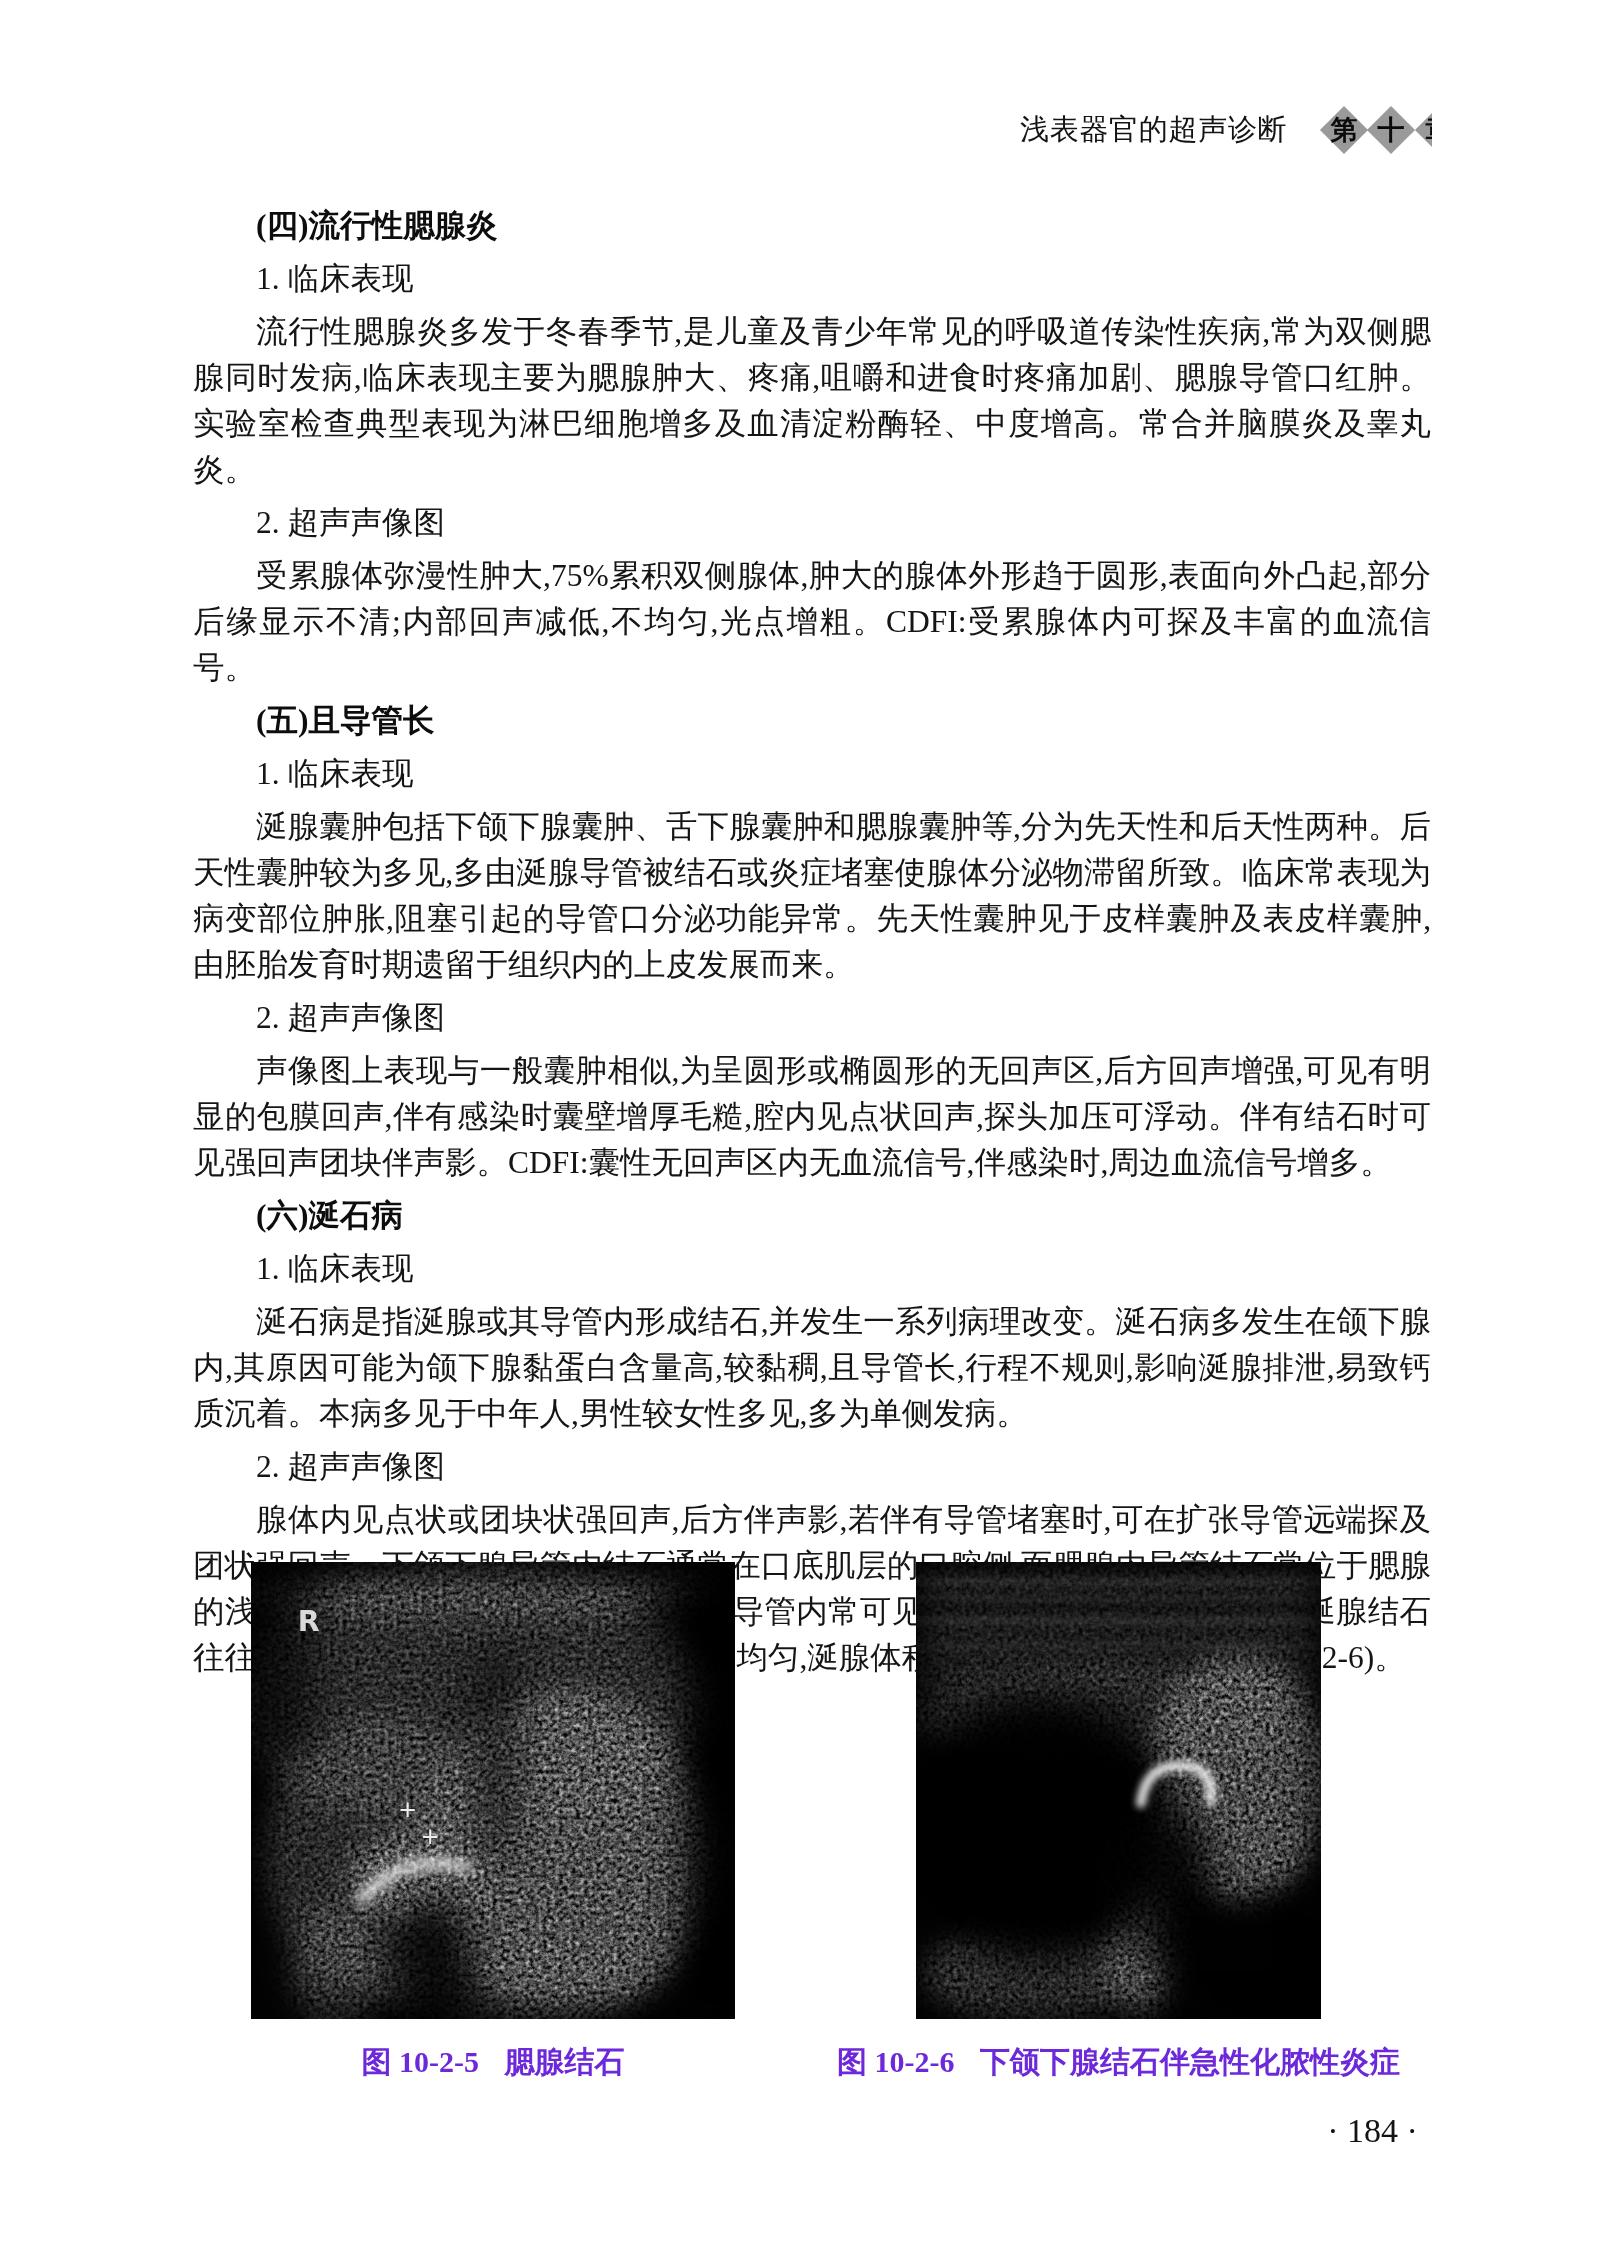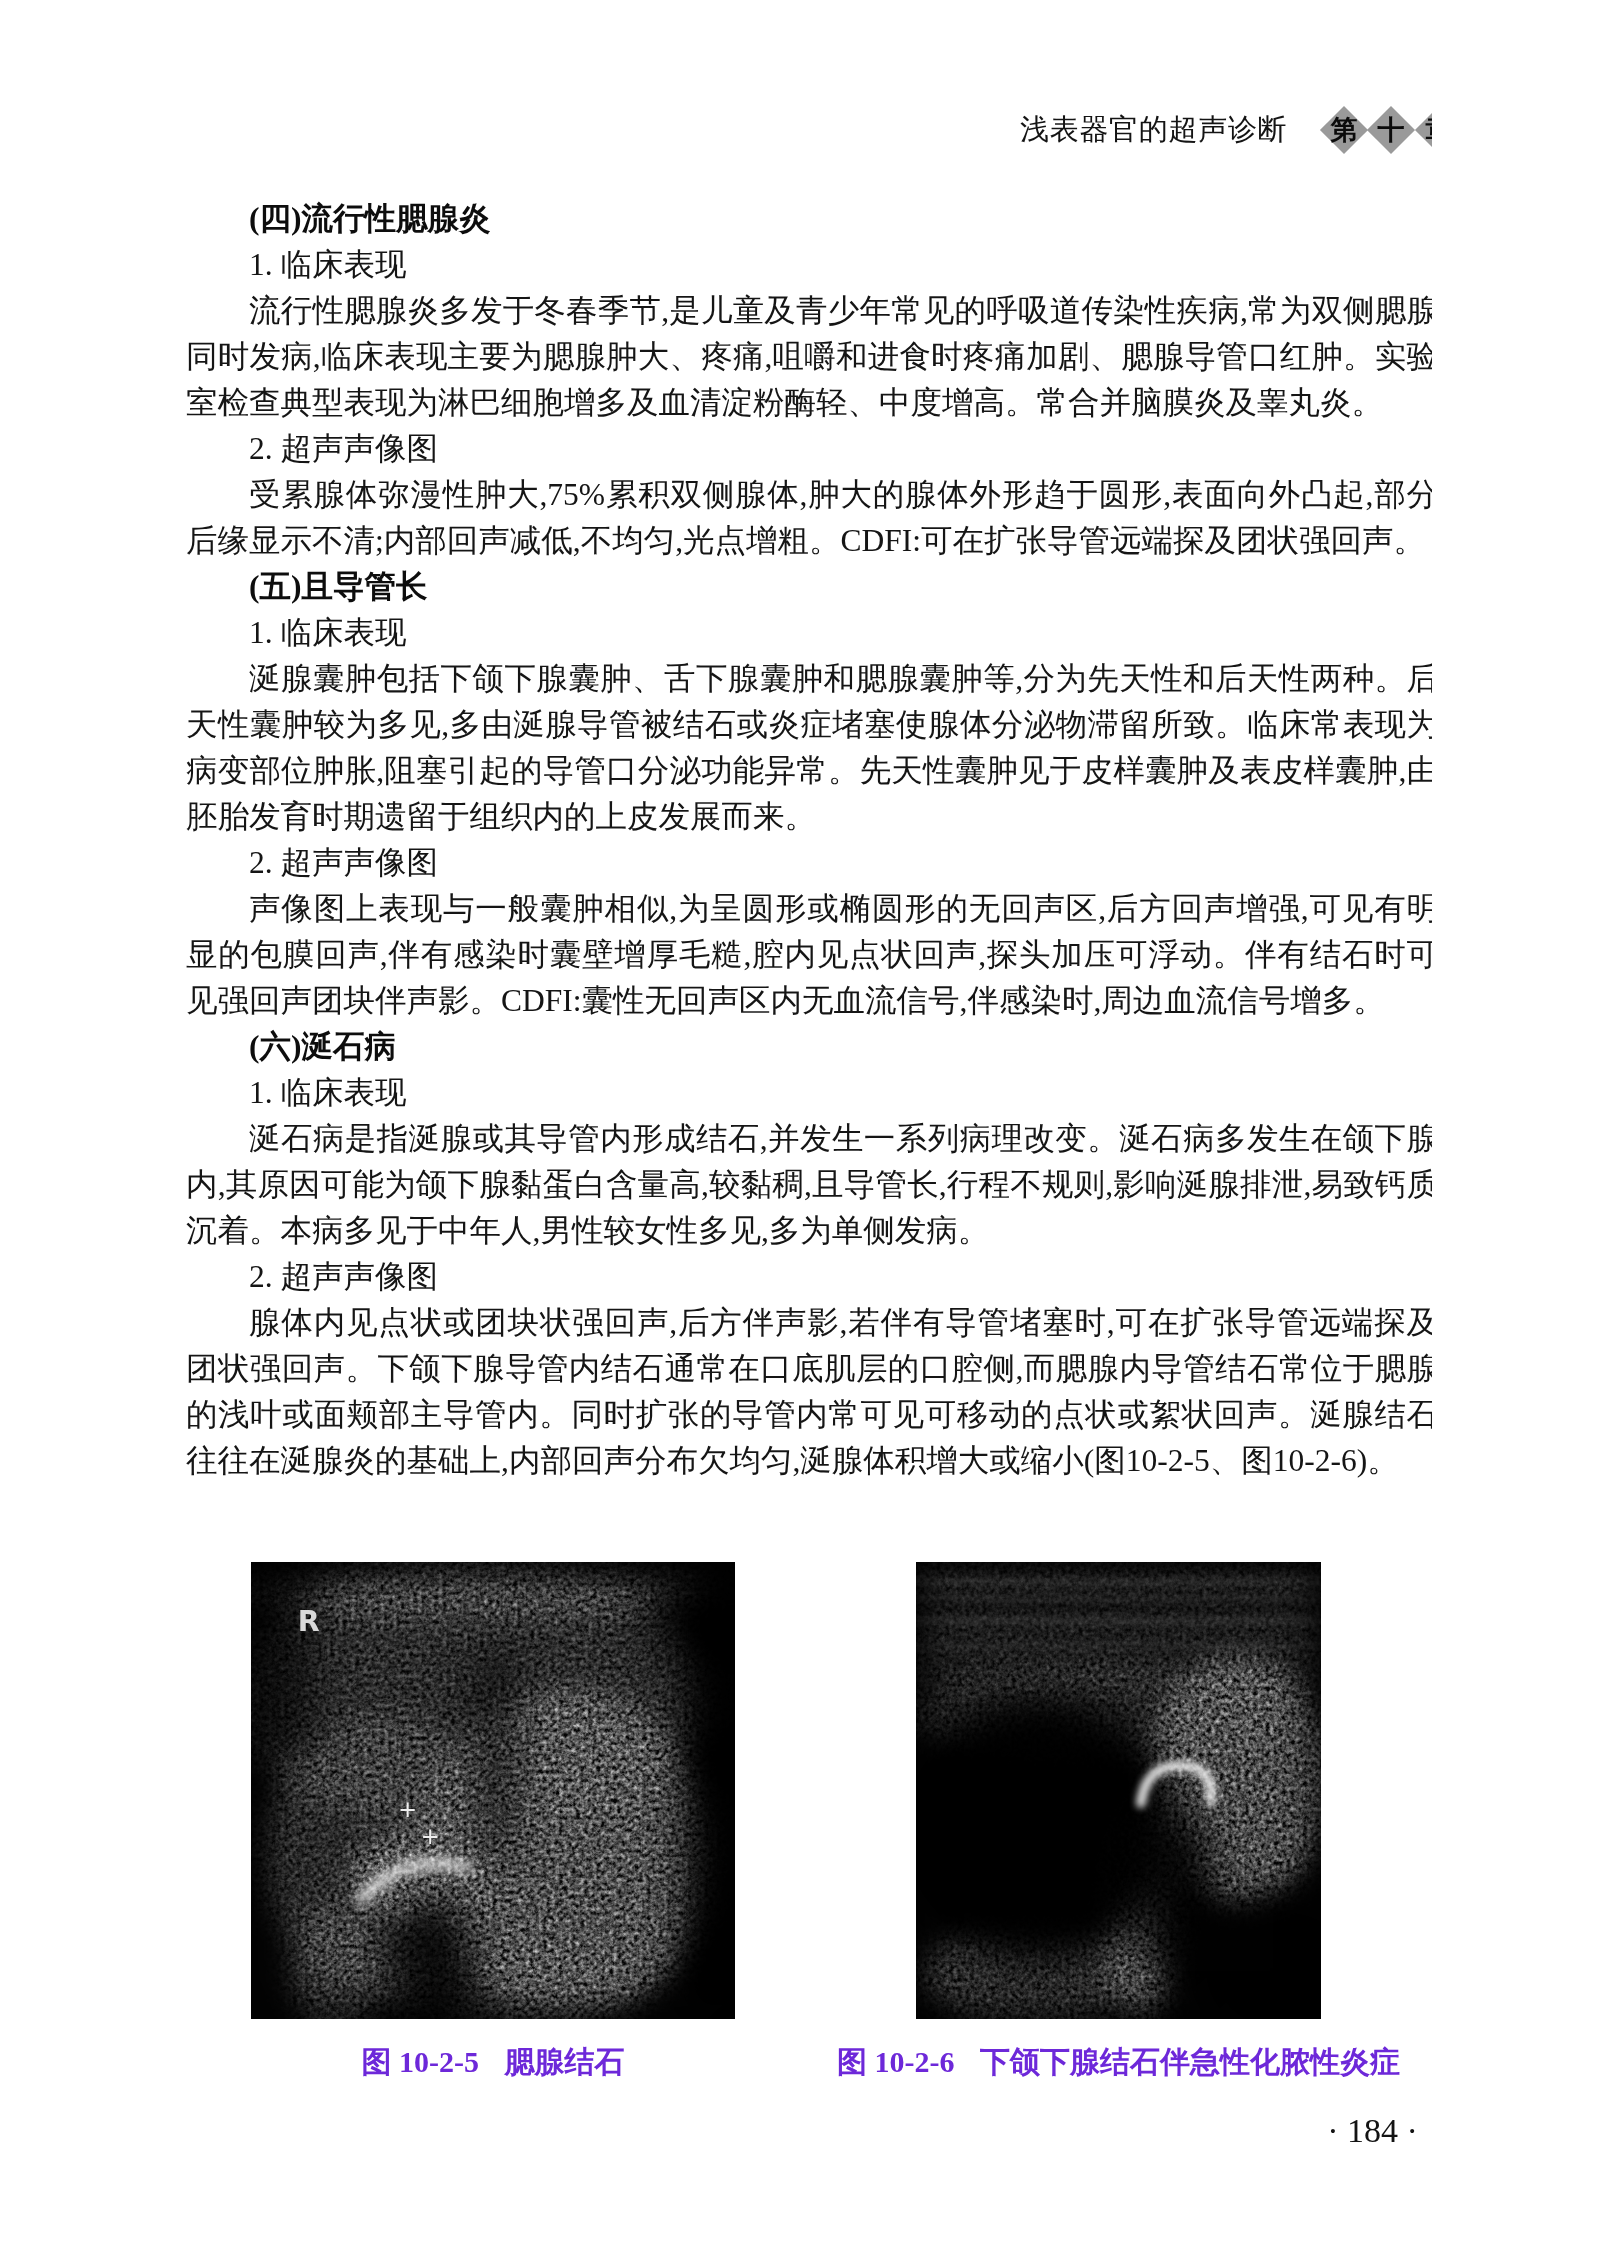--- a/index.html
+++ b/index.html
@@ -15,21 +15,21 @@
   .header-title { font-size:29px; letter-spacing:0.7px; white-space:nowrap; color:#141414; }
   .diamonds { display:flex; align-items:center; margin-left:33px; }
   .diamond { width:34px; height:34px; background:#9a9a9a; transform:rotate(45deg);
     margin:0 6.7px; display:flex; align-items:center; justify-content:center; }
   .diamond > span { transform:rotate(-45deg); font-weight:700; font-size:27px;
     color:#0b0b0b; line-height:1; }
 
   
   .body-text { position:absolute; top:196px; left:186px; width:1252px;
     font-size:31.5px; line-height:46px; text-align:justify; color:#151515; }
-  .body-text p { margin:0; text-indent:63px; }
+  .body-text p { margin:7px; text-indent:63px; }
   .body-text .sec-heading { font-weight:700; color:#0d0d0d; }
 
   
   .figures { position:absolute; top:1562px; left:0; width:1624px; height:600px; }
   .figure { position:absolute; top:0; }
   .fig-1 { left:251px;  width:484px; }
   .fig-2 { left:916px; width:405px;font-family:Liberation Serif, serif; }
   .us-img { display:block; width:100%; height:457px; background:#000; }
   .caption { position:absolute; top:480px; left:50%; transform:translateX(-50%);
     white-space:nowrap; font-weight:700; font-size:30px; color:#6d28d9; }
@@ -60,21 +60,21 @@
           <span>章</span>
         </span>
     </span>
   </header>
 
   <main class="body-text">
     <p class="sec-heading">(四)流行性腮腺炎</p>
     <p class="item">1. 临床表现</p>
     <p>流行性腮腺炎多发于冬春季节,是儿童及青少年常见的呼吸道传染性疾病,常为双侧腮腺同时发病,临床表现主要为腮腺肿大、疼痛,咀嚼和进食时疼痛加剧、腮腺导管口红肿。实验室检查典型表现为淋巴细胞增多及血清淀粉酶轻、中度增高。常合并脑膜炎及睾丸炎。</p>
     <p class="item">2. 超声声像图</p>
-    <p>受累腺体弥漫性肿大,75%累积双侧腺体,肿大的腺体外形趋于圆形,表面向外凸起,部分后缘显示不清;内部回声减低,不均匀,光点增粗。CDFI:可在扩张导管远端探及团状强回声。</p>
+    <p>受累腺体弥漫性肿大,75%累积双侧腺体,肿大的腺体外形趋于圆形,表面向外凸起,部分后缘显示不清;内部回声减低,不均匀,光点增粗。CDFI:受累腺体内可探及丰富的血流信号。</p>
     <p class="sec-heading">(五)且导管长</p>
     <p class="item">1. 临床表现</p>
     <p>涎腺囊肿包括下颌下腺囊肿、舌下腺囊肿和腮腺囊肿等,分为先天性和后天性两种。后天性囊肿较为多见,多由涎腺导管被结石或炎症堵塞使腺体分泌物滞留所致。临床常表现为病变部位肿胀,阻塞引起的导管口分泌功能异常。先天性囊肿见于皮样囊肿及表皮样囊肿,由胚胎发育时期遗留于组织内的上皮发展而来。</p>
     <p class="item">2. 超声声像图</p>
     <p>声像图上表现与一般囊肿相似,为呈圆形或椭圆形的无回声区,后方回声增强,可见有明显的包膜回声,伴有感染时囊壁增厚毛糙,腔内见点状回声,探头加压可浮动。伴有结石时可见强回声团块伴声影。CDFI:囊性无回声区内无血流信号,伴感染时,周边血流信号增多。</p>
     <p class="sec-heading">(六)涎石病</p>
     <p class="item">1. 临床表现</p>
     <p>涎石病是指涎腺或其导管内形成结石,并发生一系列病理改变。涎石病多发生在颌下腺内,其原因可能为颌下腺黏蛋白含量高,较黏稠,且导管长,行程不规则,影响涎腺排泄,易致钙质沉着。本病多见于中年人,男性较女性多见,多为单侧发病。</p>
     <p class="item">2. 超声声像图</p>
     <p>腺体内见点状或团块状强回声,后方伴声影,若伴有导管堵塞时,可在扩张导管远端探及团状强回声。下颌下腺导管内结石通常在口底肌层的口腔侧,而腮腺内导管结石常位于腮腺的浅叶或面颊部主导管内。同时扩张的导管内常可见可移动的点状或絮状回声。涎腺结石往往在涎腺炎的基础上,内部回声分布欠均匀,涎腺体积增大或缩小(图10-2-5、图10-2-6)。</p>

